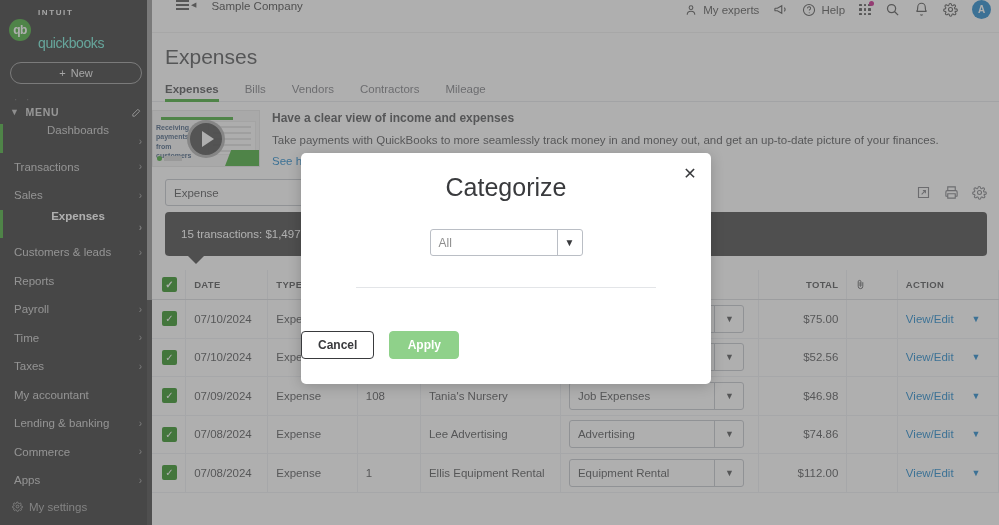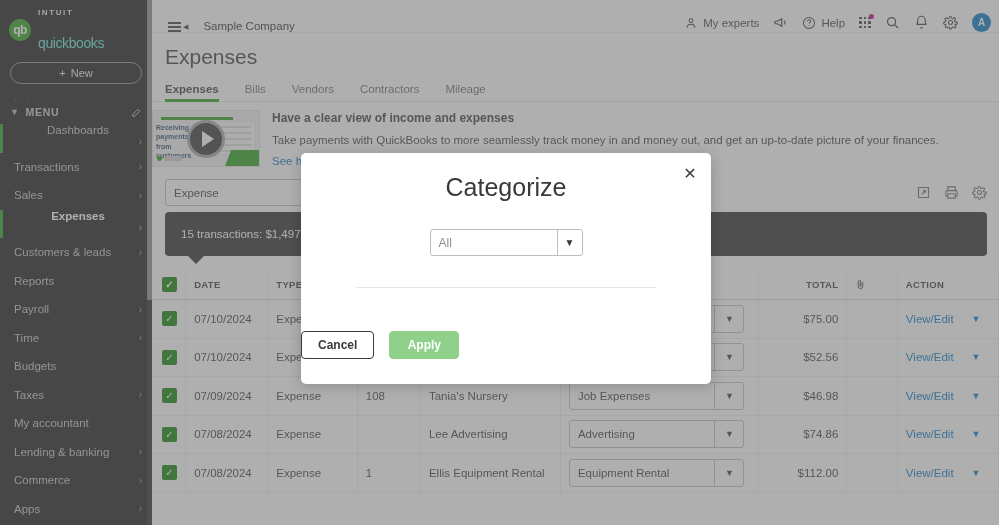--- a/index.html
+++ b/index.html
@@ -70,22 +70,22 @@
   }
   .sb-thumb { position: absolute; right: 0; top: 0; width: 5px; height: 300px; background: #8a8a8a; }
 
   
   .main {
     position: absolute; left: 152px; top: 0;
     width: 847px; height: 525px;
     background: #fff; overflow: hidden;
   }
   .topbar {
-    height: 33px; display: flex; align-items: flex-end;
-    padding: 0 8px 0 16px; border-bottom: 1px solid #ededed; background: #fff;
+    height: 33px; display: flex; align-items: flex-start;
+    padding: 0 8px 0 24px; border-bottom: 1px solid #ededed; background: #fff;
   }
   .hamburger { display: flex; align-items: center; gap: 2px; cursor: pointer; }
   .ham-lines { display: flex; flex-direction: column; gap: 2.5px; }
   .ham-lines i { display: block; width: 13px; height: 1.6px; background: #3c3c3c; }
   .ham-caret { font-size: 7px; color: #3c3c3c; }
   .company { margin-left: 15px; font-size: 11.5px; color: #2b2b2b; }
   .top-right { margin-left: auto; display: flex; align-items: center; gap: 14px; }
   .ticon { display: flex; align-items: center; gap: 5px; font-size: 11.5px; color: #3c3c3c; cursor: pointer; }
   .apps-grid { position: relative; display: grid; grid-template-columns: repeat(3, 2.6px); gap: 2.1px; }
   .apps-grid i { width: 2.6px; height: 2.6px; background: #3c3c3c; border-radius: 0.5px; display: block; }
@@ -287,23 +287,20 @@
       <div class="nav-item">
         <span>Reports</span>
       </div>
       <div class="nav-item">
         <span>Payroll</span>
         <span class="chev">›</span>
       </div>
       <div class="nav-item">
         <span>Time</span>
         <span class="chev">›</span>
-      </div>
-      <div class="nav-item">
-        <span>Budgets</span>
       </div>
       <div class="nav-item">
         <span>Taxes</span>
         <span class="chev">›</span>
       </div>
       <div class="nav-item">
         <span>My accountant</span>
       </div>
       <div class="nav-item">
         <span>Lending &amp; banking</span>

